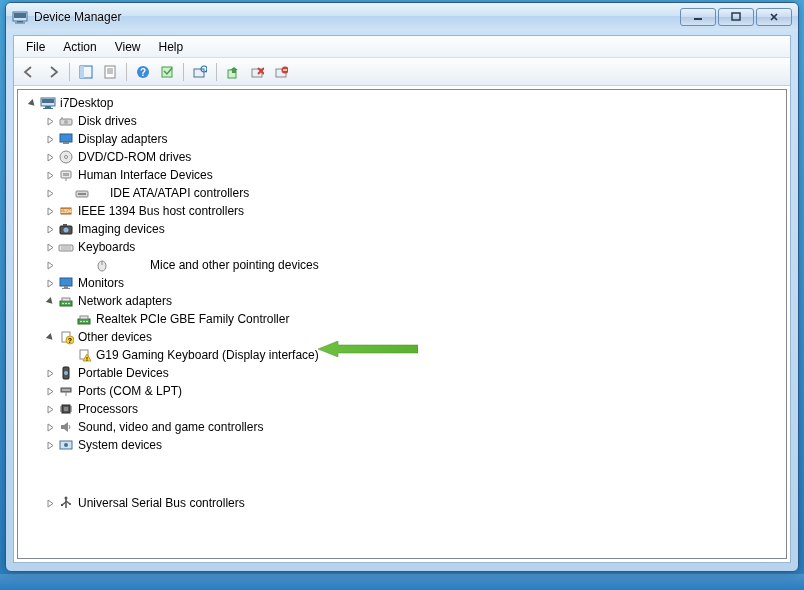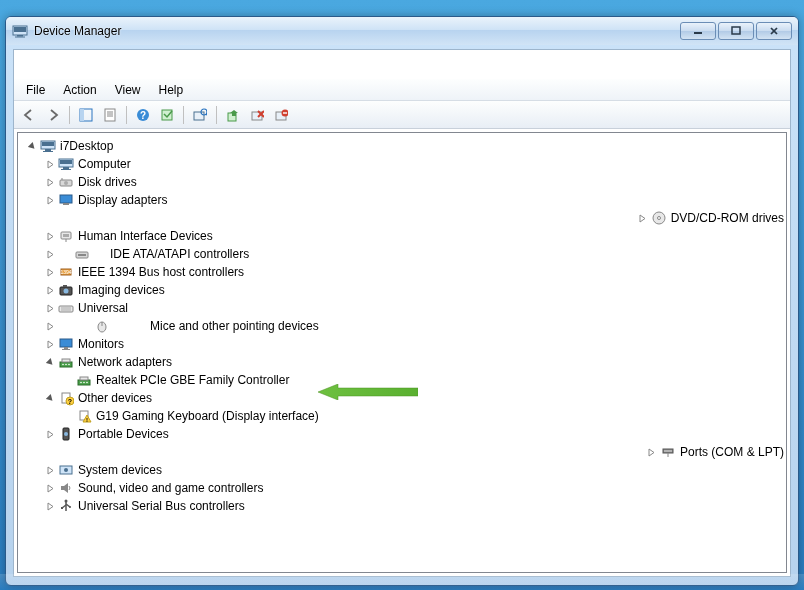--- a/index.html
+++ b/index.html
@@ -9,21 +9,21 @@
     width: 804px;
     height: 590px;
     font-family: "Segoe UI", Tahoma, sans-serif;
     font-size: 12px;
     background: linear-gradient(to bottom, #4aa8e0 0%, #2a7dc0 100%);
     overflow: hidden;
     position: relative;
   }
   .window {
     position: absolute;
-    top: 16px; left: 5px;
+    top: 2px; left: 5px;
     width: 794px; height: 570px;
     border: 1px solid #2a5a8a;
     border-radius: 6px;
     background: linear-gradient(to bottom,
       rgba(210,230,250,0.95) 0%, rgba(190,215,240,0.95) 100%);
     box-shadow: 0 0 10px rgba(0,0,0,0.3);
   }
   .titlebar {
     height: 28px;
     display: flex;
@@ -59,21 +59,20 @@
     flex-direction: column;
   }
   .menubar {
     display: flex;
     gap: 2px;
     background: linear-gradient(to bottom,#fdfefe,#eef3f8);
     border-bottom: 1px solid #d6dde5;
     padding: 1px 4px;
     height: 22px;
     align-items: center;
-    margin-top: 29px;
   }
   .menuitem {
     padding: 2px 8px;
     cursor: default;
   }
   .toolbar {
     display: flex;
     gap: 2px;
     background: linear-gradient(to bottom,#fdfefe,#e8eef5);
     border-bottom: 1px solid #c8d0da;
@@ -263,53 +262,39 @@
         </div>
 
         <div id="cat-list">
             <div class="node" style="padding-left: 24px;">
               <span class="expander">
                 <svg width="9" height="9">
                   <path d="M2 1 L7 4.5 L2 8 Z" fill="none" stroke="#888" stroke-width="1"></path>
                 </svg>
               </span>
               <span class="node-icon"><svg viewBox="0 0 16 16">
-                  <rect x="1" y="3" width="14" height="8" fill="#cfe4f8" stroke="#4a7090"></rect>
-                  <rect x="2" y="4" width="12" height="4" fill="#4a7090"></rect>
-                  <rect x="5" y="11" width="6" height="2" fill="#4a7090"></rect>
-                  <rect x="3" y="13" width="10" height="1" fill="#4a7090"></rect>
-                </svg></span>
-              <span class="node-label">Computer</span>
-            </div>
-            <div class="node" style="padding-left: 24px;">
-              <span class="expander">
-                <svg width="9" height="9">
-                  <path d="M2 1 L7 4.5 L2 8 Z" fill="none" stroke="#888" stroke-width="1"></path>
-                </svg>
-              </span>
-              <span class="node-icon"><svg viewBox="0 0 16 16">
                   <rect x="2" y="6" width="12" height="6" rx="1" fill="#d8d8d8" stroke="#888"></rect>
                   <circle cx="8" cy="9" r="2" fill="#aaa"></circle>
                   <line x1="4" y1="4" x2="4" y2="6" stroke="#888"></line>
                 </svg></span>
               <span class="node-label">Disk drives</span>
             </div>
             <div class="node" style="padding-left: 24px;">
               <span class="expander">
                 <svg width="9" height="9">
                   <path d="M2 1 L7 4.5 L2 8 Z" fill="none" stroke="#888" stroke-width="1"></path>
                 </svg>
               </span>
               <span class="node-icon"><svg viewBox="0 0 16 16">
                   <rect x="2" y="3" width="12" height="8" fill="#3a8cd6" stroke="#2a5a8a"></rect>
                   <rect x="5" y="11" width="6" height="2" fill="#888"></rect>
                 </svg></span>
               <span class="node-label">Display adapters</span>
             </div>
-            <div class="node" style="padding-left: 24px; justify-content: flex-end;">
+            <div class="node" style="padding-left: 24px;">
               <span class="expander">
                 <svg width="9" height="9">
                   <path d="M2 1 L7 4.5 L2 8 Z" fill="none" stroke="#888" stroke-width="1"></path>
                 </svg>
               </span>
               <span class="node-icon"><svg viewBox="0 0 16 16">
                   <circle cx="8" cy="8" r="6" fill="#e8e8e8" stroke="#888"></circle>
                   <circle cx="8" cy="8" r="1.5" fill="#fff" stroke="#888"></circle>
                 </svg></span>
               <span class="node-label">DVD/CD-ROM drives</span>
@@ -368,21 +353,21 @@
               <span class="expander">
                 <svg width="9" height="9">
                   <path d="M2 1 L7 4.5 L2 8 Z" fill="none" stroke="#888" stroke-width="1"></path>
                 </svg>
               </span>
               <span class="node-icon"><svg viewBox="0 0 16 16">
                   <rect x="1" y="6" width="14" height="6" rx="1" fill="#e8e8e8" stroke="#888"></rect>
                   <line x1="3" y1="8" x2="13" y2="8" stroke="#aaa"></line>
                   <line x1="3" y1="10" x2="13" y2="10" stroke="#aaa"></line>
                 </svg></span>
-              <span class="node-label">Universal</span>
+              <span class="node-label">Keyboards</span>
             </div>
             <div class="node" style="padding-left: 24px; gap: 36px;">
               <span class="expander">
                 <svg width="9" height="9">
                   <path d="M2 1 L7 4.5 L2 8 Z" fill="none" stroke="#888" stroke-width="1"></path>
                 </svg>
               </span>
               <span class="node-icon"><svg viewBox="0 0 16 16">
                   <ellipse cx="8" cy="9" rx="4" ry="5" fill="#e8e8e8" stroke="#888"></ellipse>
                   <line x1="8" y1="4" x2="8" y2="8" stroke="#888"></line>
@@ -460,21 +445,21 @@
                 <svg width="9" height="9">
                   <path d="M2 1 L7 4.5 L2 8 Z" fill="none" stroke="#888" stroke-width="1"></path>
                 </svg>
               </span>
               <span class="node-icon"><svg viewBox="0 0 16 16">
                   <rect x="5" y="2" width="6" height="12" rx="1" fill="#555" stroke="#222"></rect>
                   <circle cx="8" cy="8" r="2" fill="#88b8e0"></circle>
                 </svg></span>
               <span class="node-label">Portable Devices</span>
             </div>
-            <div class="node" style="padding-left: 24px; justify-content: flex-end;">
+            <div class="node" style="padding-left: 24px;">
               <span class="expander">
                 <svg width="9" height="9">
                   <path d="M2 1 L7 4.5 L2 8 Z" fill="none" stroke="#888" stroke-width="1"></path>
                 </svg>
               </span>
               <span class="node-icon"><svg viewBox="0 0 16 16">
                   <rect x="3" y="5" width="10" height="4" fill="#888" stroke="#555"></rect>
                   <circle cx="5" cy="7" r="0.7" fill="#fff"></circle>
                   <circle cx="7" cy="7" r="0.7" fill="#fff"></circle>
                   <circle cx="9" cy="7" r="0.7" fill="#fff"></circle>
@@ -483,38 +468,56 @@
                 </svg></span>
               <span class="node-label">Ports (COM &amp; LPT)</span>
             </div>
             <div class="node" style="padding-left: 24px;">
               <span class="expander">
                 <svg width="9" height="9">
                   <path d="M2 1 L7 4.5 L2 8 Z" fill="none" stroke="#888" stroke-width="1"></path>
                 </svg>
               </span>
               <span class="node-icon"><svg viewBox="0 0 16 16">
+                  <rect x="4" y="4" width="8" height="8" fill="#555" stroke="#222"></rect>
+                  <rect x="6" y="6" width="4" height="4" fill="#888"></rect>
+                  <line x1="2" y1="6" x2="4" y2="6" stroke="#555"></line>
+                  <line x1="2" y1="8" x2="4" y2="8" stroke="#555"></line>
+                  <line x1="2" y1="10" x2="4" y2="10" stroke="#555"></line>
+                  <line x1="12" y1="6" x2="14" y2="6" stroke="#555"></line>
+                  <line x1="12" y1="8" x2="14" y2="8" stroke="#555"></line>
+                  <line x1="12" y1="10" x2="14" y2="10" stroke="#555"></line>
+                </svg></span>
+              <span class="node-label">Processors</span>
+            </div>
+            <div class="node" style="padding-left: 24px;">
+              <span class="expander">
+                <svg width="9" height="9">
+                  <path d="M2 1 L7 4.5 L2 8 Z" fill="none" stroke="#888" stroke-width="1"></path>
+                </svg>
+              </span>
+              <span class="node-icon"><svg viewBox="0 0 16 16">
+                  <path d="M3 6 L6 6 L10 3 L10 13 L6 10 L3 10 Z" fill="#888"></path>
+                  <path d="M11 6 Q13 8 11 10" fill="none" stroke="#888"></path>
+                </svg></span>
+              <span class="node-label">Sound, video and game controllers</span>
+            </div>
+            <div class="node" style="padding-left: 24px;">
+              <span class="expander">
+                <svg width="9" height="9">
+                  <path d="M2 1 L7 4.5 L2 8 Z" fill="none" stroke="#888" stroke-width="1"></path>
+                </svg>
+              </span>
+              <span class="node-icon"><svg viewBox="0 0 16 16">
                   <rect x="2" y="4" width="12" height="8" fill="#cfe4f8" stroke="#4a7090"></rect>
                   <circle cx="8" cy="8" r="2" fill="#4a7090"></circle>
                 </svg></span>
               <span class="node-label">System devices</span>
             </div>
-            <div class="node" style="padding-left: 24px;">
-              <span class="expander">
-                <svg width="9" height="9">
-                  <path d="M2 1 L7 4.5 L2 8 Z" fill="none" stroke="#888" stroke-width="1"></path>
-                </svg>
-              </span>
-              <span class="node-icon"><svg viewBox="0 0 16 16">
-                  <path d="M3 6 L6 6 L10 3 L10 13 L6 10 L3 10 Z" fill="#888"></path>
-                  <path d="M11 6 Q13 8 11 10" fill="none" stroke="#888"></path>
-                </svg></span>
-              <span class="node-label">Sound, video and game controllers</span>
-            </div>
-            <div class="node" style="padding-left: 24px;">
+            <div class="node" style="padding-left: 24px; margin-top: 40px;">
               <span class="expander">
                 <svg width="9" height="9">
                   <path d="M2 1 L7 4.5 L2 8 Z" fill="none" stroke="#888" stroke-width="1"></path>
                 </svg>
               </span>
               <span class="node-icon"><svg viewBox="0 0 16 16">
                   <circle cx="8" cy="3" r="1.5" fill="#555"></circle>
                   <line x1="8" y1="4" x2="8" y2="13" stroke="#555" stroke-width="1.5"></line>
                   <line x1="8" y1="7" x2="4" y2="10" stroke="#555" stroke-width="1.5"></line>
                   <line x1="8" y1="6" x2="12" y2="9" stroke="#555" stroke-width="1.5"></line>

